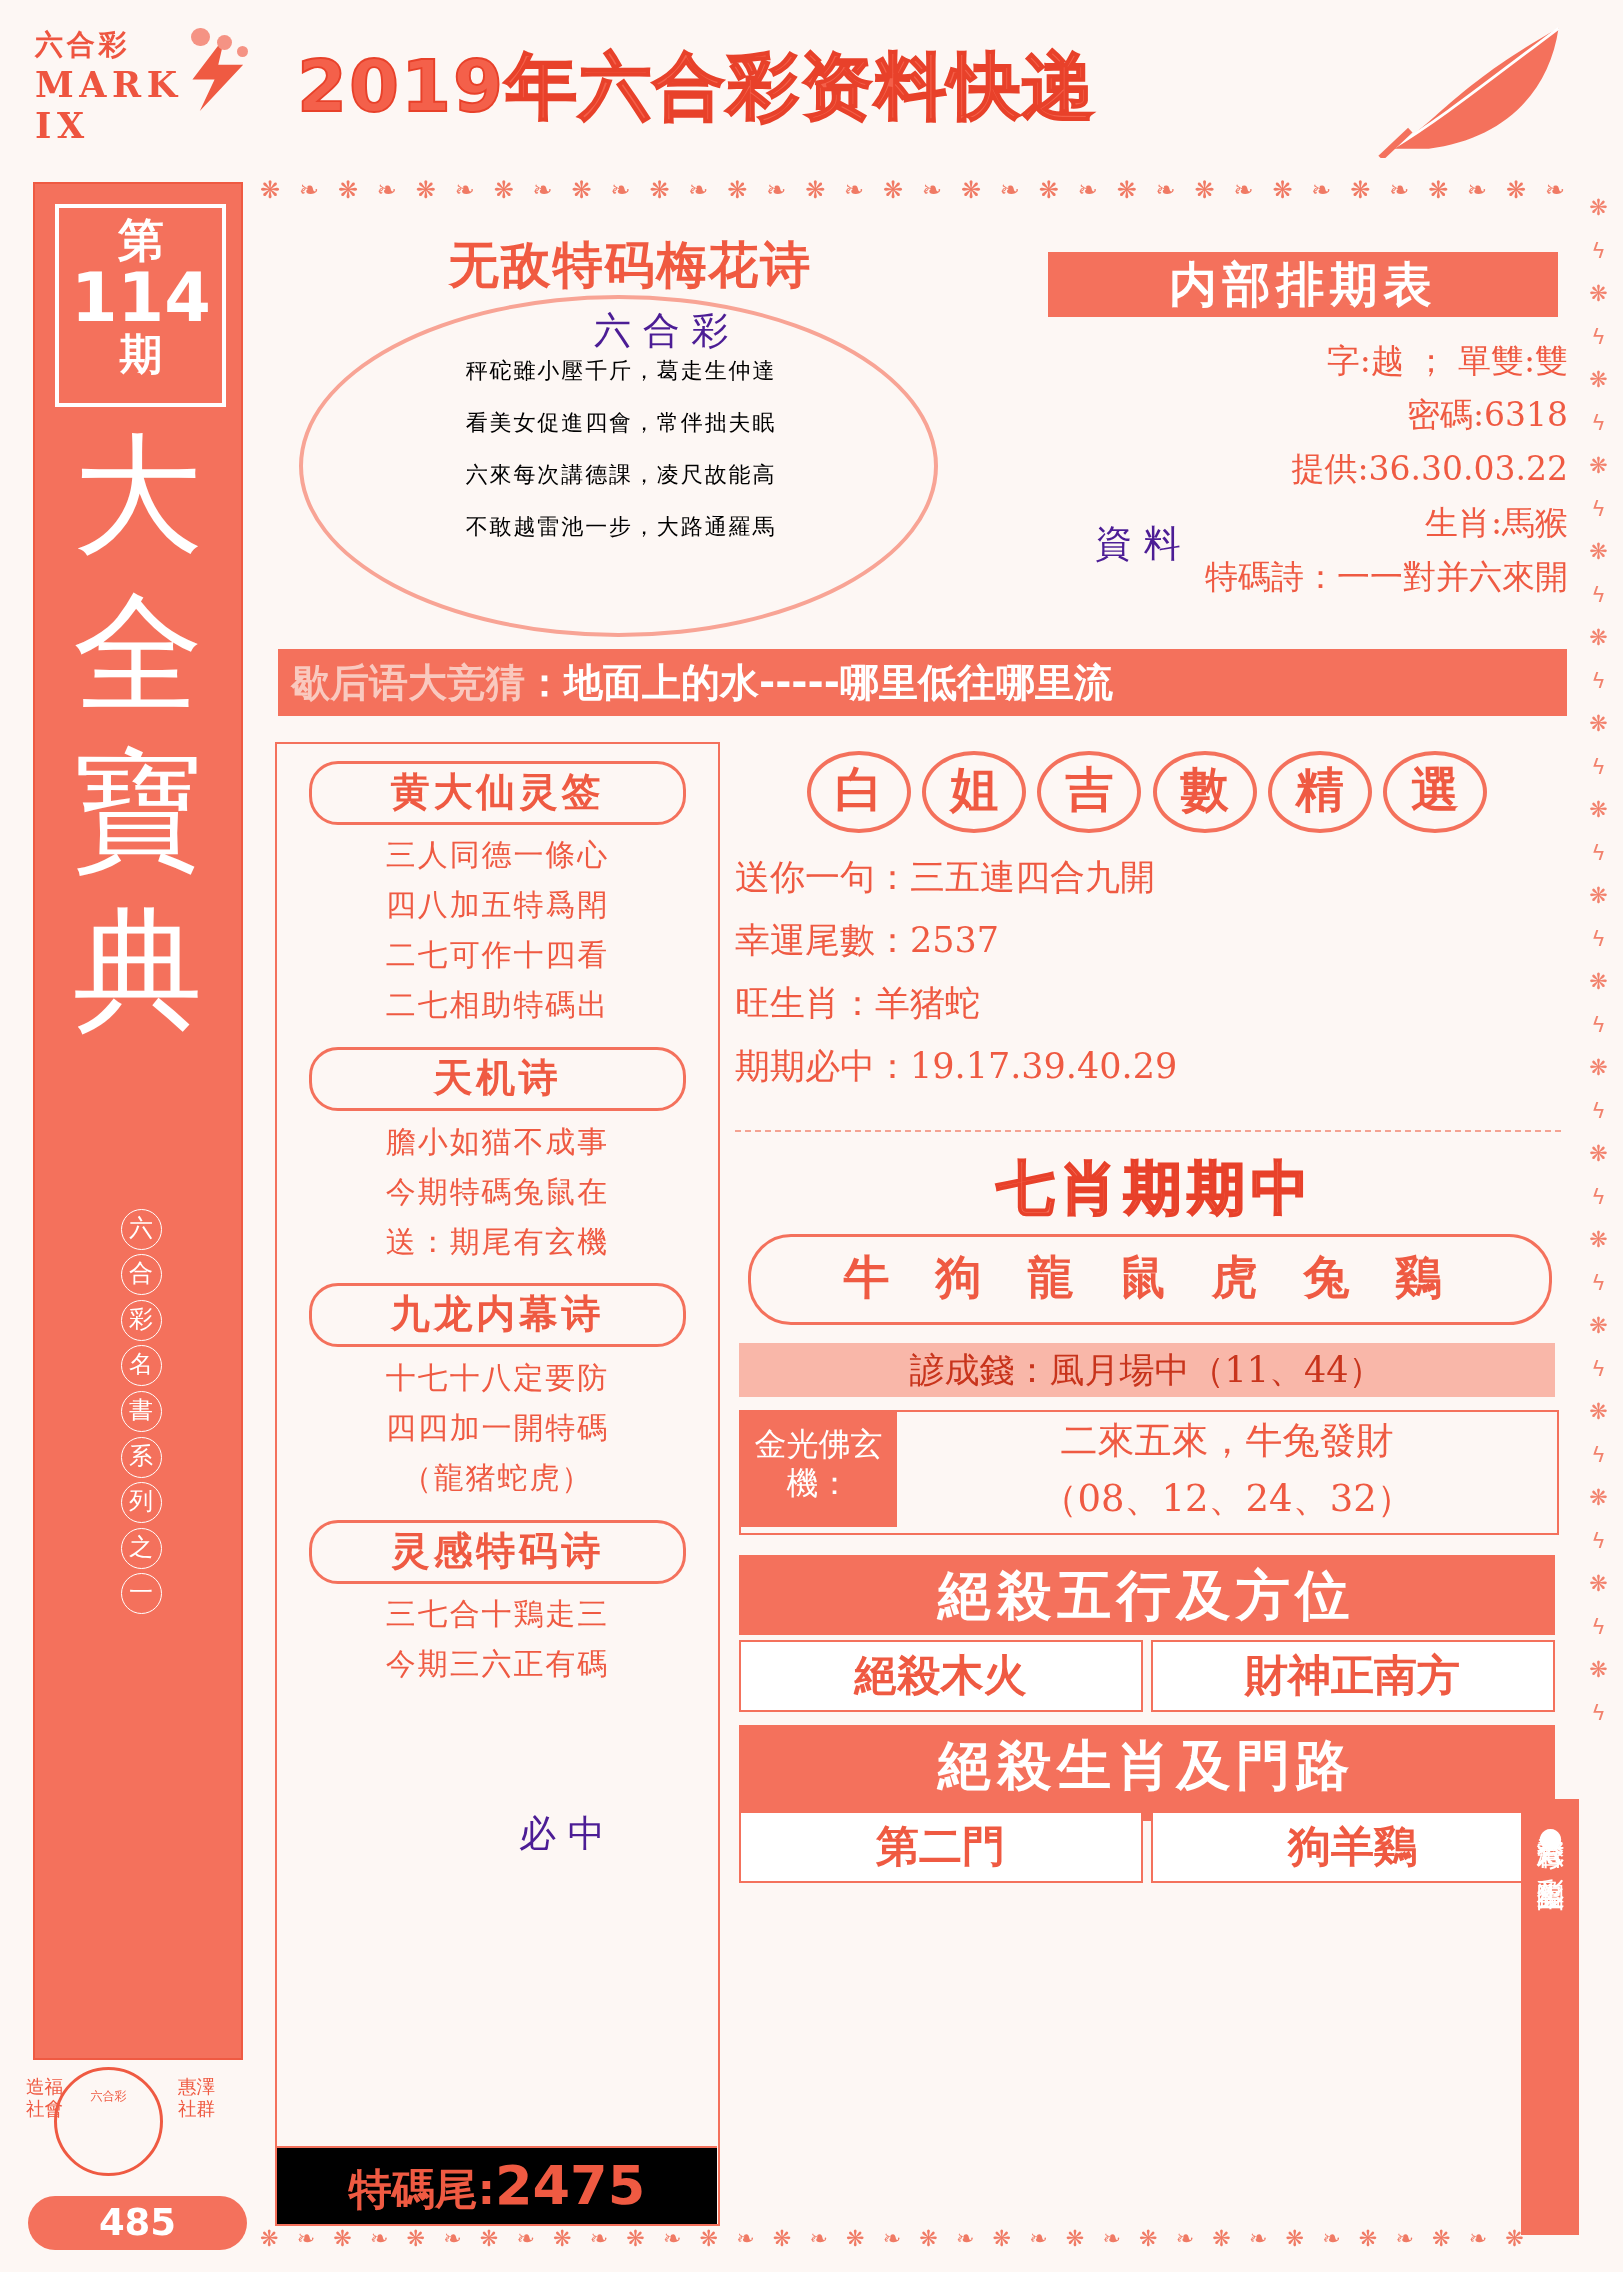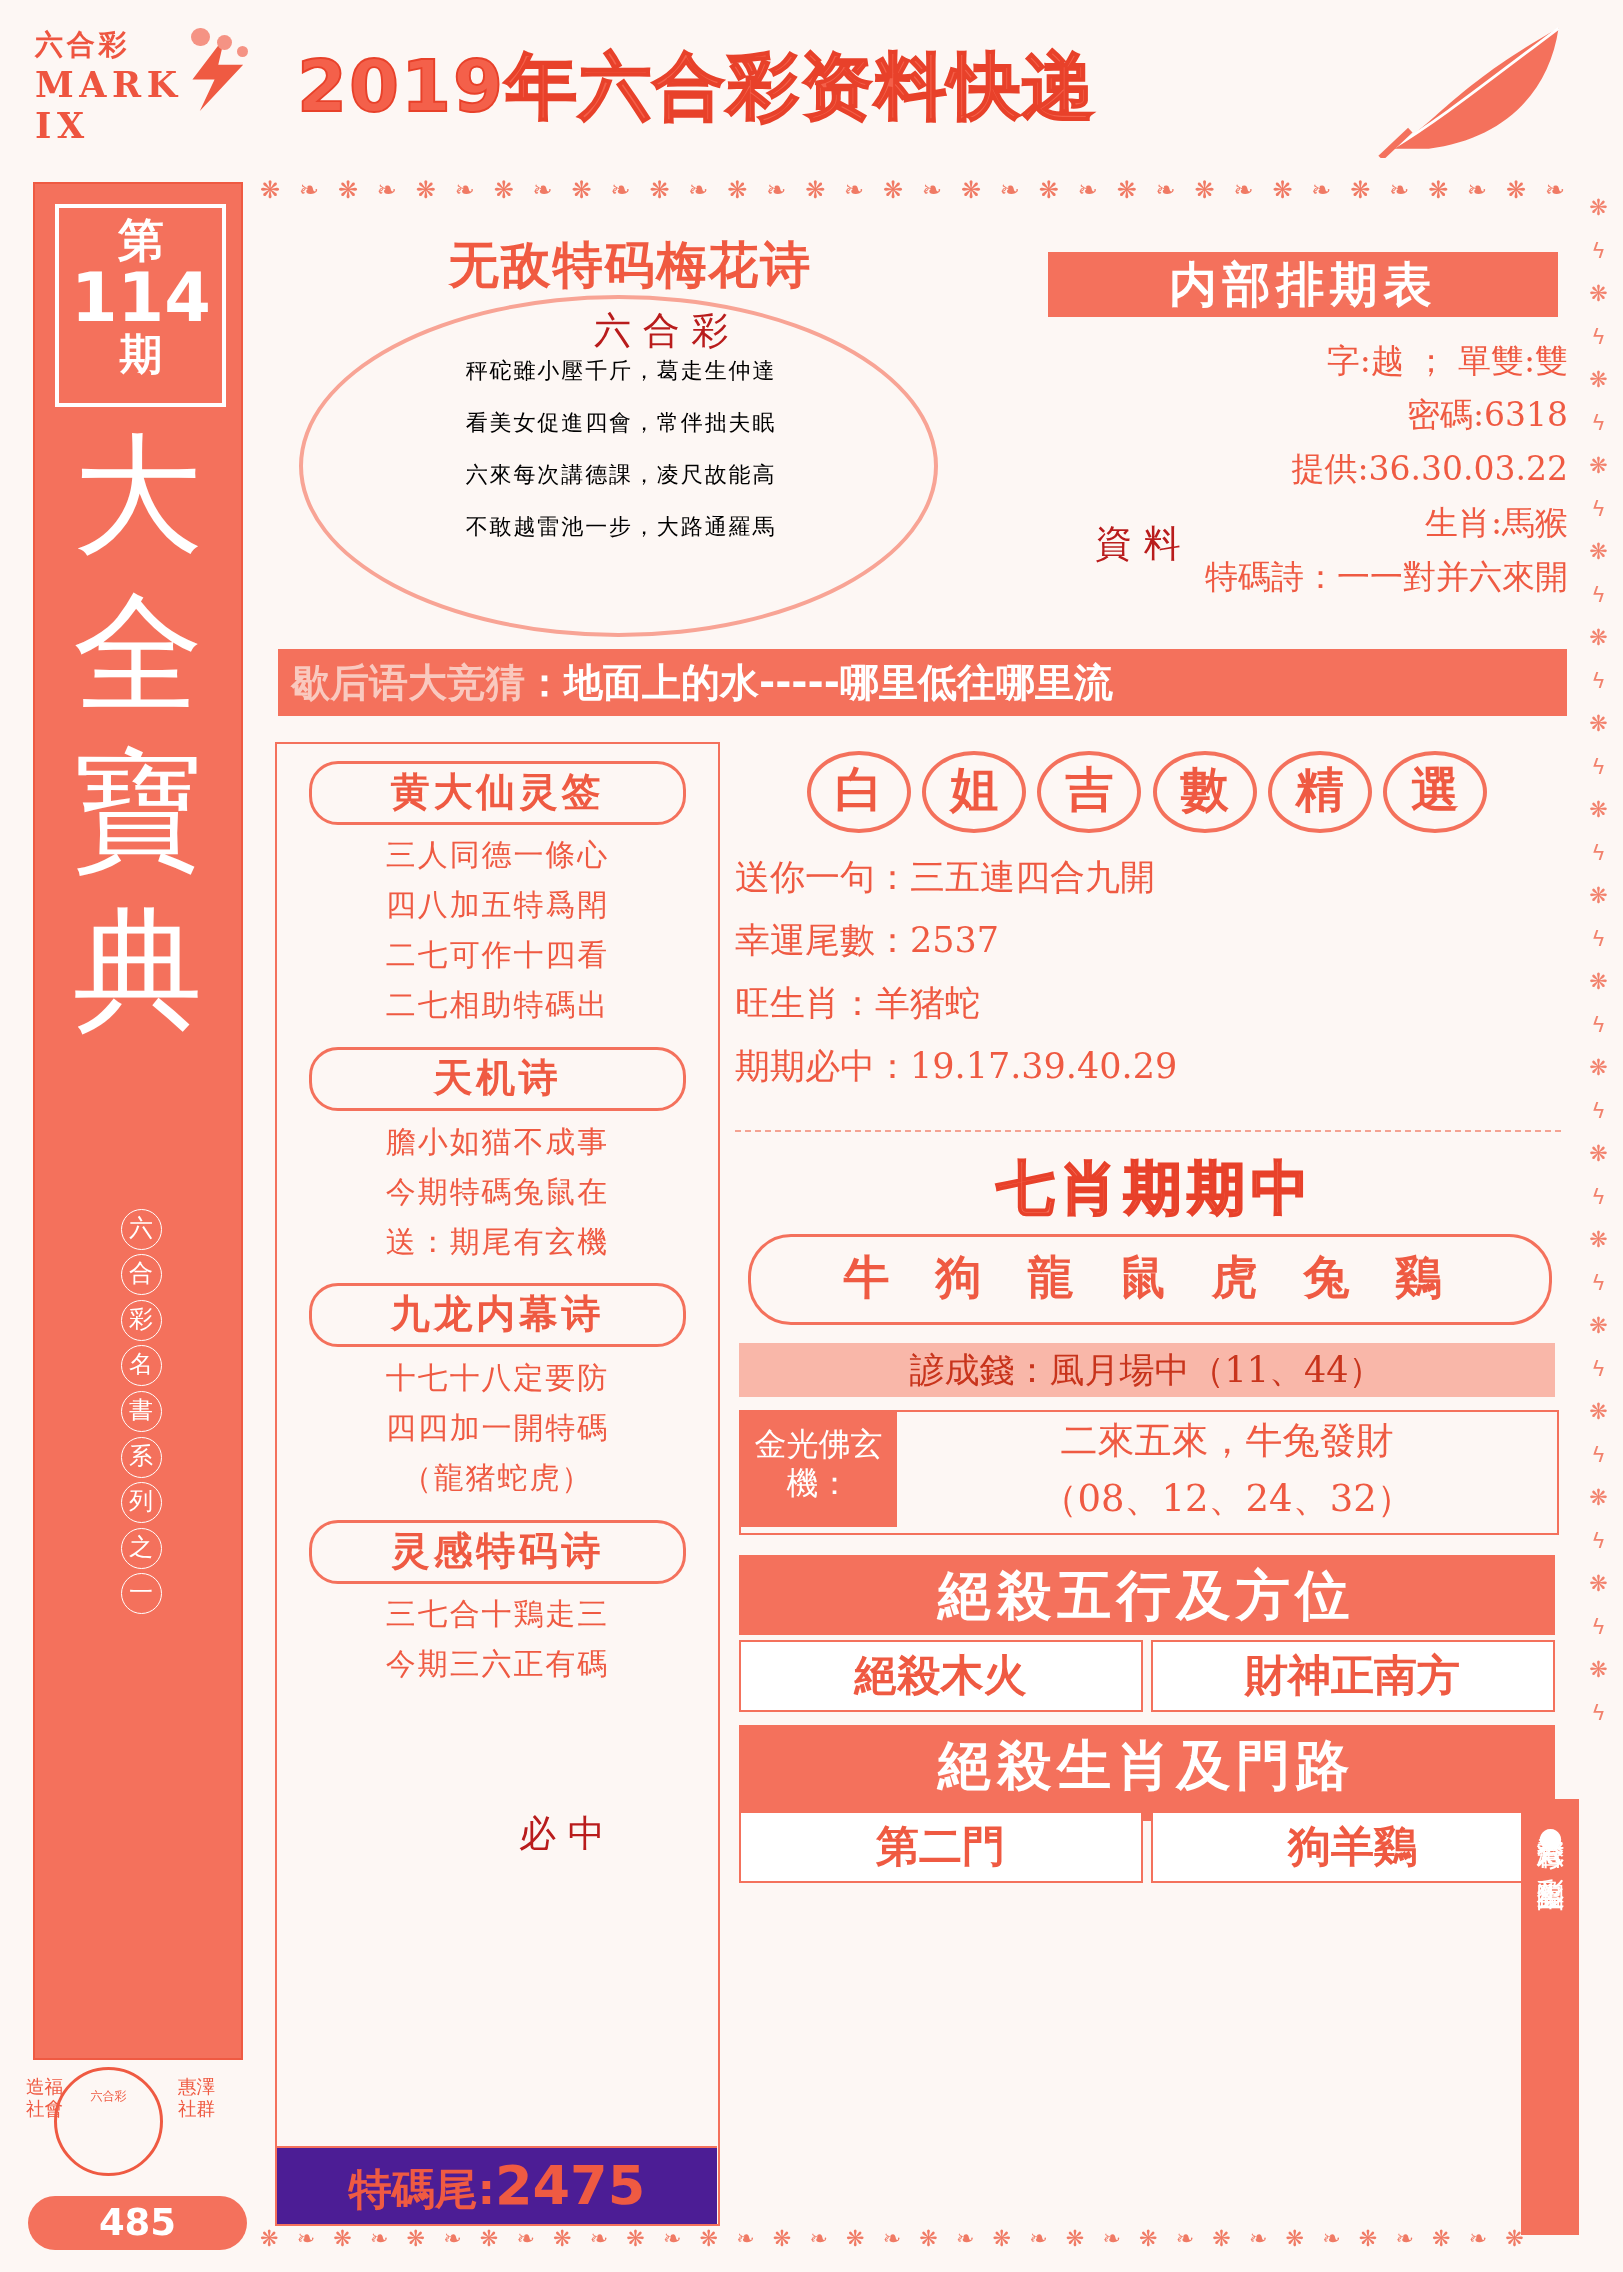--- a/index.html
+++ b/index.html
@@ -107,21 +107,21 @@
 
   .pill{
     margin:16.7px auto 5.6px;width:371px;height:58px;border-radius:29px;
     border:3.7px solid #f4715c;color:#ef5a42;font-size:39px;font-weight:bold;
     text-align:center;line-height:54px;font-family:"DejaVu Serif",serif;letter-spacing:3.7px;
   }
   .lines{font-size:30px;line-height:50px;color:#ef5a42;text-align:center;
      font-family:"DejaVu Serif",serif;letter-spacing:1.9px;}
 
   .tailbar{
-    position:absolute;left:0;bottom:0;width:440px;height:76px;background:#4c1d95;
+    position:absolute;left:0;bottom:0;width:440px;height:76px;background:#000000;
     border-top:2.8px solid #f4715c;color:#ef5a42;font-size:43px;font-weight:bold;
     text-align:center;line-height:76px;
   }
   .tailbar .num{font-size:54px;}
 
   
   .bjTitle{position:absolute;left:15px;top:9.3px;width:824px;height:80px;}
   .bjTitle span{
     display:inline-block;width:96px;height:74px;line-height:69px;margin:0 5.6px;
     border:4.6px solid #f4715c;border-radius:50%;color:#ef5a42;font-size:48px;font-weight:bold;
@@ -156,21 +156,21 @@
 
   
   .rightstrip{position:absolute;left:1521px;top:1799px;width:58px;height:436px;background:#f4715c;
      color:#fff;font-size:28px;line-height:32px;text-align:center;padding-top:13px;box-sizing:border-box;}
   .rightstrip div{writing-mode:vertical-rl;text-orientation:upright;margin:0 auto;letter-spacing:1.9px;}
 
   .bottomborder{position:absolute;left:260px;top:2226px;width:1317px;height:28px;
      font-size:22px;color:#f07a64;letter-spacing:5.6px;overflow:hidden;white-space:nowrap;}
 
   
-  .ghost{position:absolute;color:#b91c1c;font-size:37px;font-family:"DejaVu Serif",serif;
+  .ghost{position:absolute;color:#4c1d95;font-size:37px;font-family:"DejaVu Serif",serif;
      pointer-events:none;}
 </style>
 </head>
 <body>
 
 <div class="page">
 
   <div class="ghost" style="left:594px;top:306px;">六 合 彩</div>
   <div class="ghost" style="left:1095px;top:519px;">資 料</div>
   <div class="ghost" style="left:519px;top:1809px;">必 中</div>

